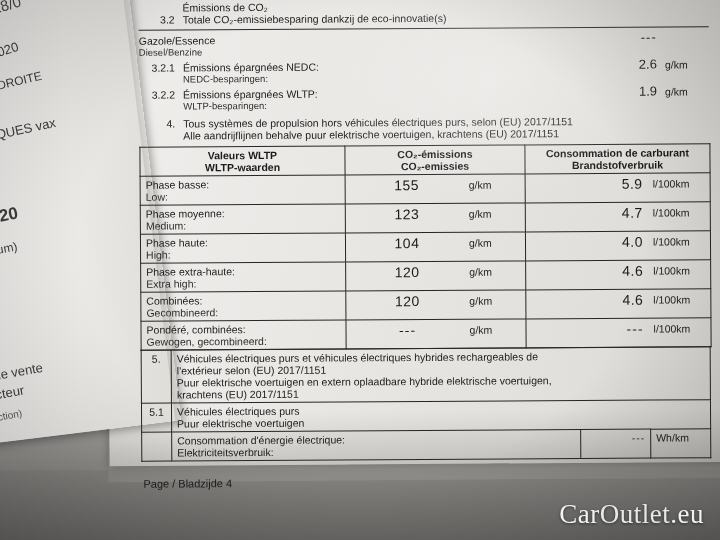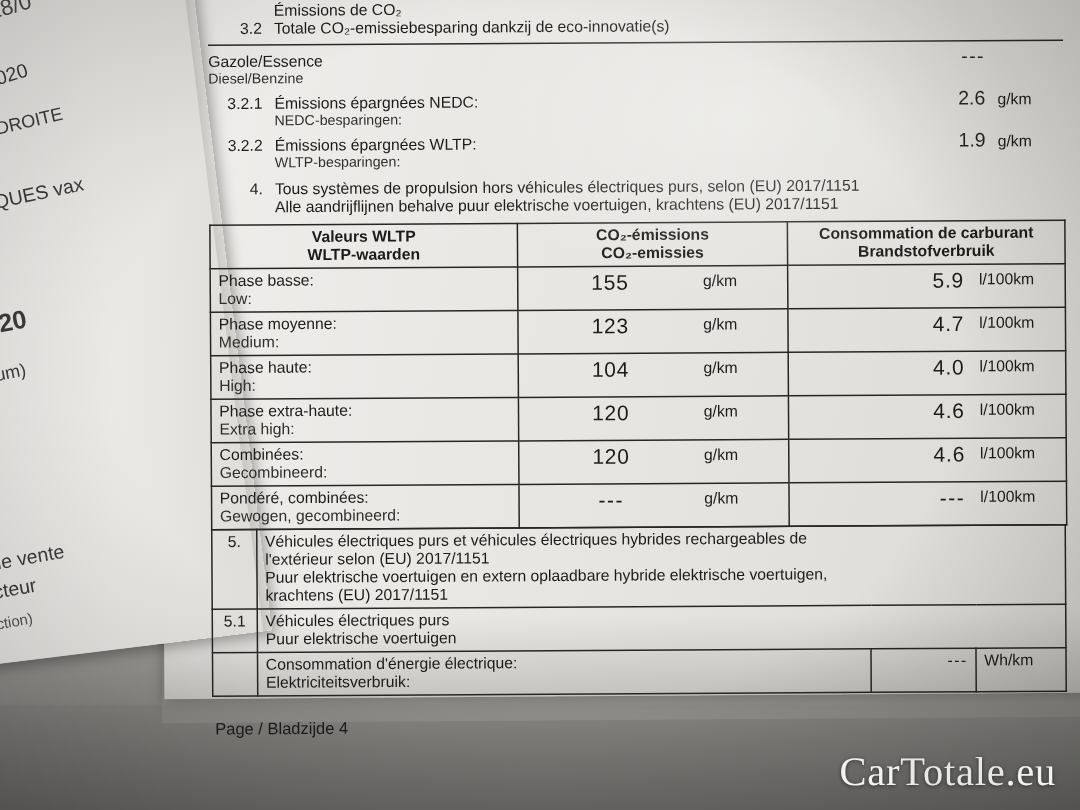--- a/index.html
+++ b/index.html
@@ -492,16 +492,16 @@
       </tbody>
     </table>
 
     <div class="page-foot">Page / Bladzijde 4</div>
   </div>
 
   <div class="glare"></div>
   <div class="vignette"></div>
 
   <div class="watermark">
-    <span>Car</span><span class="accent">Totale</span><span>.eu</span>
+    <span>Car</span><span class="accent">Outlet</span><span>.eu</span>
   </div>
 
 </div>
 
 </body></html>

